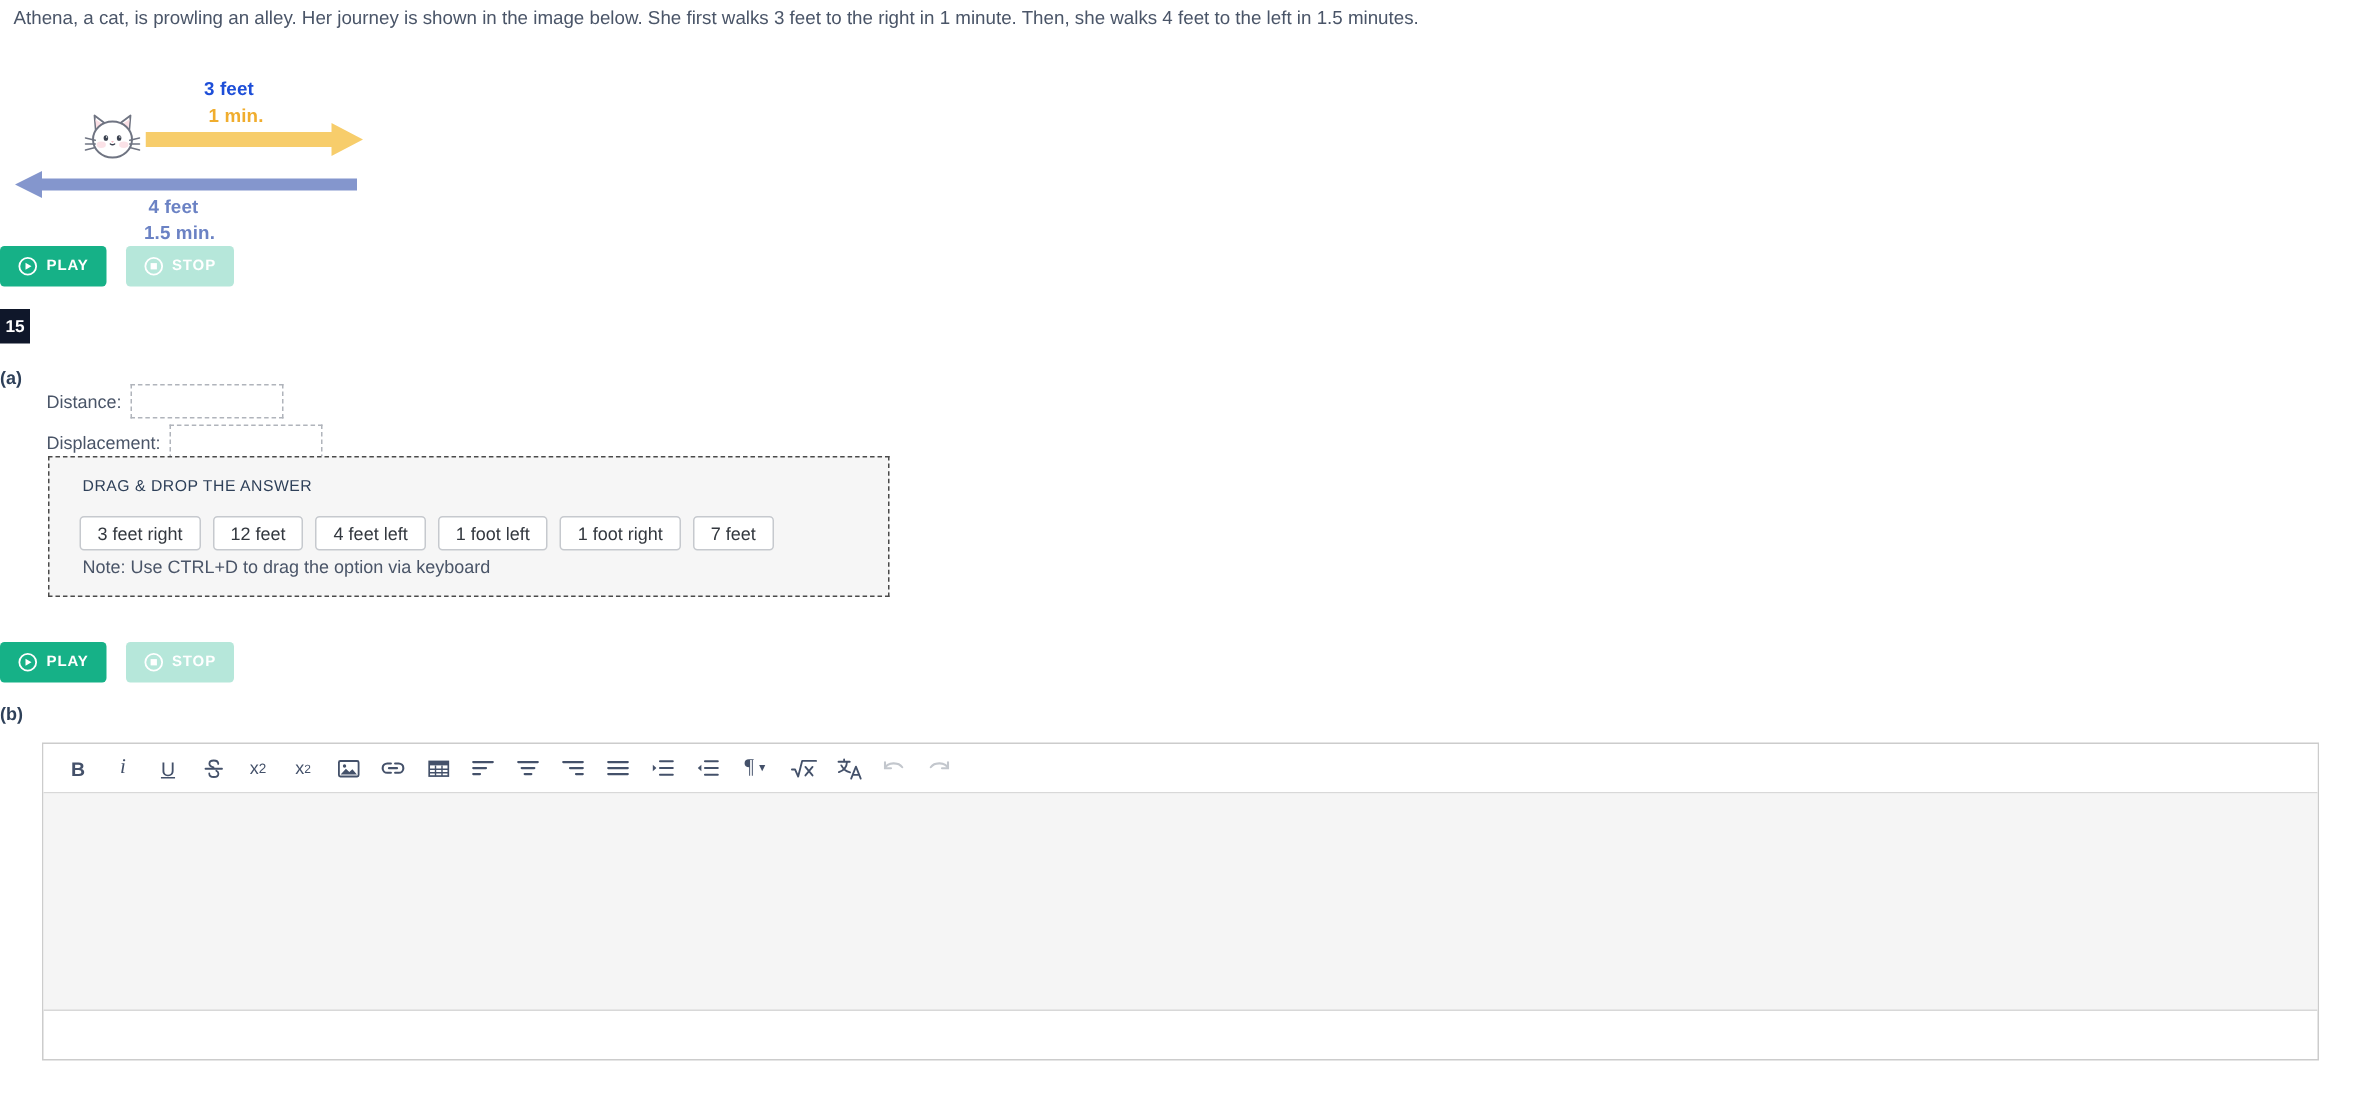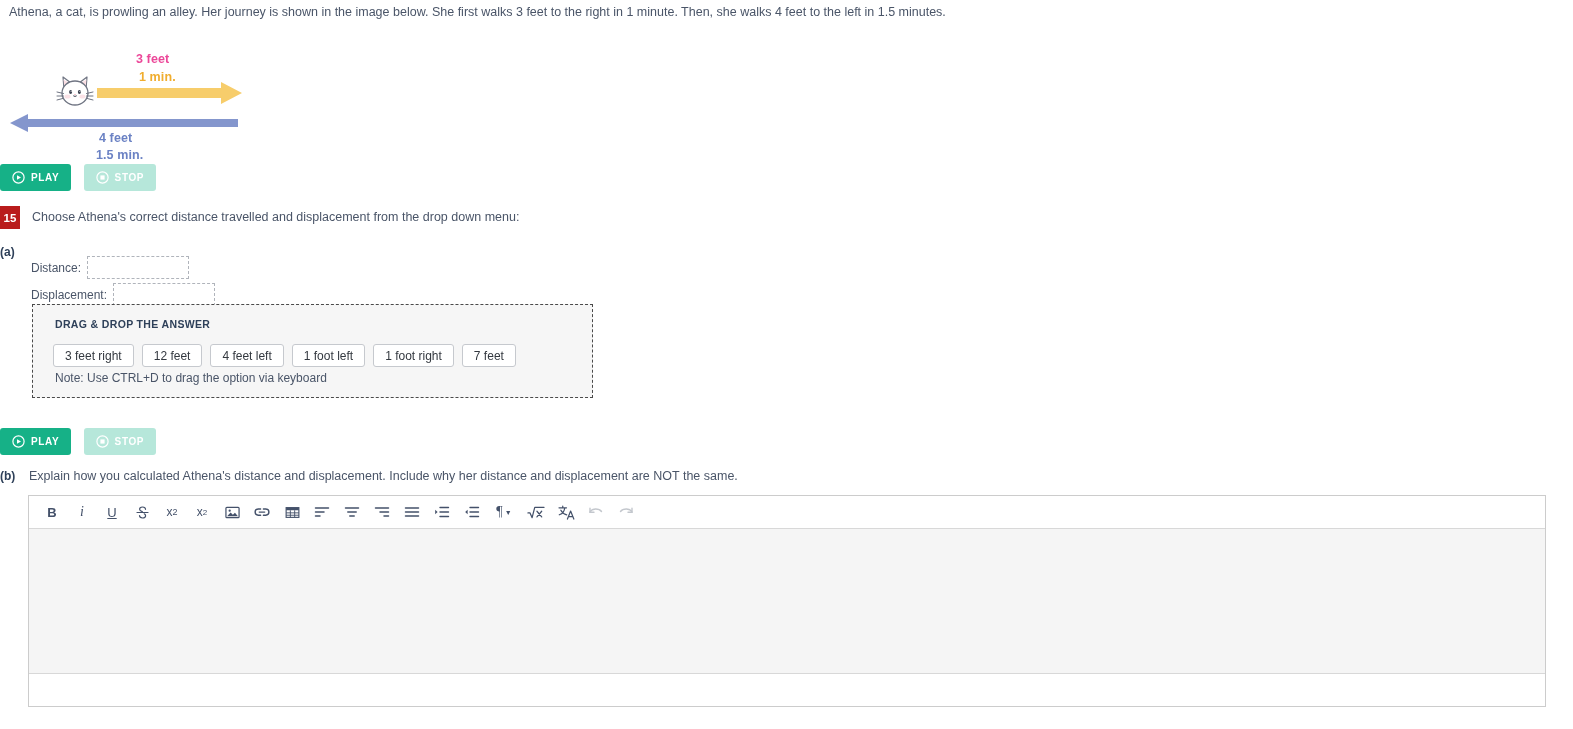--- a/index.html
+++ b/index.html
@@ -20,21 +20,21 @@
     white-space: nowrap;
   }
 
   
   .diagram { position: absolute; left: 0px; top: 24px; width: 520px; height: 122px; }
 
   .cat { position: absolute; left: 56px; top: 48px; width: 38px; height: 38px; }
 
   .lbl-top-1 {
     position: absolute; left: 136px; top: 28px;
-    font-size: 12.5px; font-weight: bold; color: #ec4899; letter-spacing: .1px;
+    font-size: 12.5px; font-weight: bold; color: #1d4ed8; letter-spacing: .1px;
   }
   .lbl-top-2 {
     position: absolute; left: 139px; top: 46px;
     font-size: 12.5px; font-weight: bold; color: #f0ad2e; letter-spacing: .1px;
   }
   .lbl-bot-1 {
     position: absolute; left: 99px; top: 107px;
     font-size: 12.5px; font-weight: bold; color: #6b82c4; letter-spacing: .1px;
   }
   .lbl-bot-2 {
@@ -55,21 +55,21 @@
     color: #ffffff; cursor: pointer; vertical-align: top;
   }
   .btn-play { background: #16b187; }
   .btn-stop { background: #b6e7da; margin-left: 8px; cursor: default; }
   .btn svg { display: block; }
 
   
   .qnum {
     position: absolute; left: 0px; top: 206px;
     width: 20px; height: 23px;
-    background: #b91c1c; color: #ffffff;
+    background: #0f172a; color: #ffffff;
     font-size: 11.5px; font-weight: bold;
     display: flex; align-items: center; justify-content: center;
   }
   .qtext {
     position: absolute; left: 32px; top: 210px;
     font-size: 12.5px; color: #4a5568;
   }
 
   .part-a {
     position: absolute; left: 0px; top: 245px;
@@ -95,21 +95,21 @@
 
   
   .dnd {
     position: absolute; left: 32px; top: 304px;
     width: 561px; height: 94px;
     border: 1px dashed #4a4a4a;
     background: #f6f6f6;
   }
   .dnd-title {
     position: absolute; left: 22px; top: 13px;
-    font-size: 10.5px; font-weight: bold; color: #2e4059; letter-spacing: .35px;
+    font-size: 10.5px; font-weight: normal; color: #2e4059; letter-spacing: .35px;
   }
   .chips { position: absolute; left: 20px; top: 39px; display: flex; gap: 8px; }
   .chip {
     height: 23px; padding: 0 11px;
     border: 1px solid #c6c9ce; border-radius: 3px;
     background: #ffffff; color: #33383f;
     font-size: 12px; font-family: "Liberation Sans", sans-serif;
     display: flex; align-items: center; justify-content: center;
     cursor: move; white-space: nowrap;
   }
@@ -215,21 +215,20 @@
         <svg width="13" height="13" viewBox="0 0 13 13">
           <circle cx="6.5" cy="6.5" r="5.6" fill="none" stroke="#ffffff" stroke-width="1.2"></circle>
           <rect x="4.4" y="4.4" width="4.2" height="4.2" fill="#ffffff"></rect>
         </svg>
       </span>
       <span>STOP</span>
     </button>
   </div>
 
   <div class="qnum">15</div>
-  <div class="qtext">Choose Athena's correct distance travelled and displacement from the drop down menu:</div>
 
   <div class="part-a">(a)</div>
 
   <div class="fieldrow" style="left:31px; top:245px;">
     <span class="flabel">Distance:</span>
     <div class="dropzone"></div>
   </div>
 
   <div class="fieldrow" style="left:31px; top:272px;">
     <span class="flabel">Displacement:</span>
@@ -264,21 +263,20 @@
         <svg width="13" height="13" viewBox="0 0 13 13">
           <circle cx="6.5" cy="6.5" r="5.6" fill="none" stroke="#ffffff" stroke-width="1.2"></circle>
           <rect x="4.4" y="4.4" width="4.2" height="4.2" fill="#ffffff"></rect>
         </svg>
       </span>
       <span>STOP</span>
     </button>
   </div>
 
   <div class="part-b">(b)</div>
-  <div class="btext">Explain how you calculated Athena's distance and displacement. Include why her distance and displacement are NOT the same.</div>
 
   <div class="editor">
     <div class="toolbar">
 
       <button class="tbtn" style="font-weight:bold;font-family:'Liberation Sans',sans-serif;font-size:13px;">B</button>
       <button class="tbtn" style="font-style:italic;font-size:14px;">i</button>
       <button class="tbtn" style="text-decoration:underline;font-family:'Liberation Sans',sans-serif;font-size:13px;">U</button>
       <button class="tbtn">
         <svg width="15" height="15" viewBox="0 0 15 15" fill="none" stroke="#44516a" stroke-width="1.2" stroke-linecap="round">
           <path d="M2 7.5 H13"></path>

